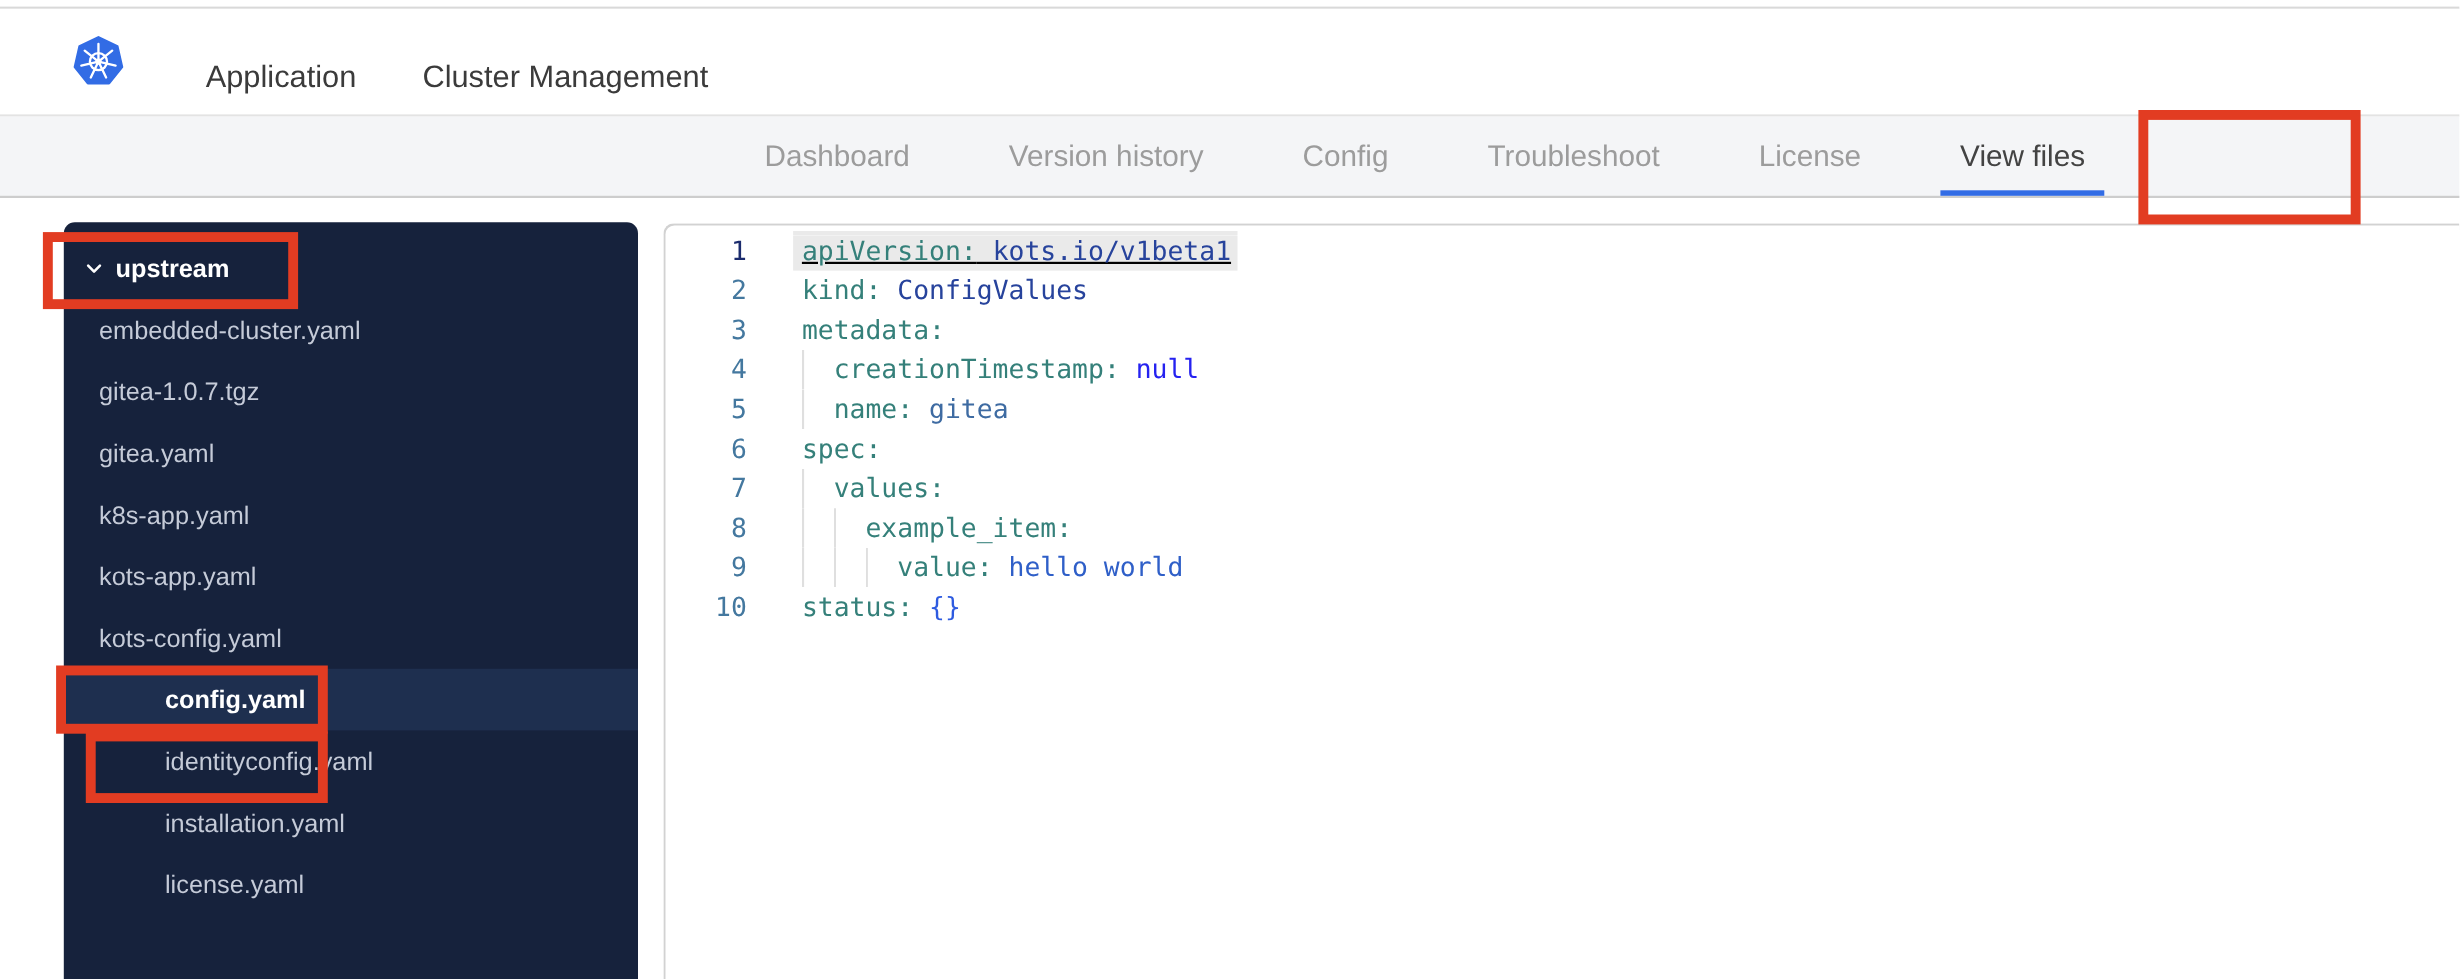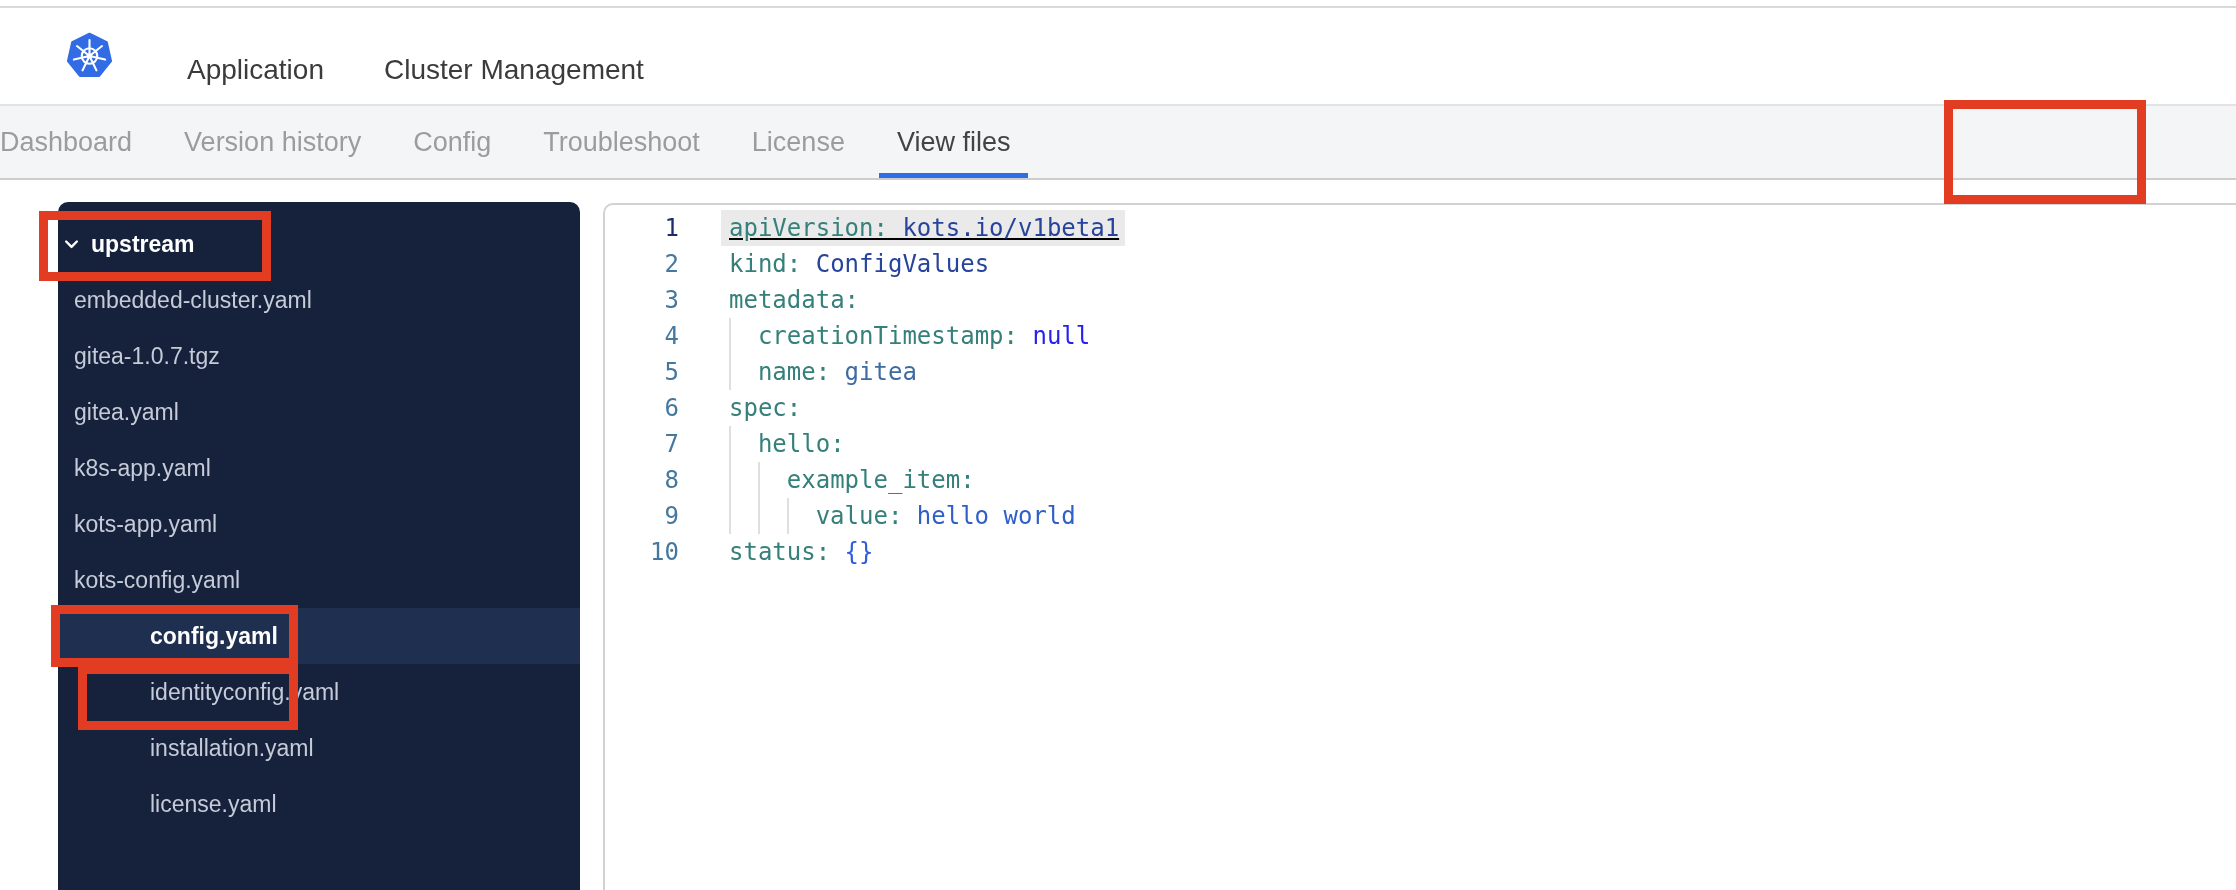--- a/index.html
+++ b/index.html
@@ -16,35 +16,35 @@
   .logo{margin-left:66px;width:47px;height:50px;display:flex;align-items:center;}
   .top-tabs{display:flex;margin-left:74px;height:100%;align-items:center;gap:60px;margin-top:27px;}
   .top-tab{position:relative;height:100%;display:flex;align-items:center;
            font-size:28px;font-weight:500;color:#3b3b3b;cursor:pointer;}
   .top-tab.active::after{content:"";position:absolute;left:-26px;right:-26px;bottom:0;
            height:6px;background:#326ce5;}
 
   
   .subnav{position:absolute;left:0;top:106px;width:100%;height:74px;background:#f4f5f7;
           border-bottom:2px solid #cdcdcd;display:flex;align-items:stretch;
-          gap:52px;box-sizing:border-box;}
+          padding-left:695px;gap:90px;box-sizing:border-box;}
   .nav-tab{position:relative;display:flex;align-items:center;font-size:27px;color:#9c9c9c;cursor:pointer;}
   .nav-tab.active{color:#434343;font-weight:500;}
   .nav-tab.active::after{content:"";position:absolute;left:-18px;right:-18px;bottom:0;
           height:5px;background:#326ce5;}
 
   
   .sidebar{position:absolute;left:58px;top:202px;width:522px;bottom:0;background:#16223c;
            border-radius:10px 10px 0 0;padding-top:14px;box-sizing:border-box;overflow:hidden;}
   .tree-row{height:56px;display:flex;align-items:center;box-sizing:border-box;
             font-size:23px;color:#c5cbd8;cursor:pointer;white-space:nowrap;}
   .tree-row.folder{color:#ffffff;font-weight:bold;}
   .tree-row.selected{background:#1e2f4f;color:#ffffff;font-weight:bold;}
-  .tree-row.depth-0{padding-left:4px;}
-  .tree-row.depth-1{padding-left:16px;}
+  .tree-row.depth-0{padding-left:18px;}
+  .tree-row.depth-1{padding-left:32px;}
   .tree-row.depth-1.folder{padding-left:30px;}
   .tree-row.depth-2{padding-left:92px;}
   .chev{display:inline-flex;margin-right:10px;}
 
   
   .editor{position:absolute;left:603px;top:203px;right:0;bottom:0;background:#fff;
           border-left:2px solid #d2d2d2;border-top:2px solid #d2d2d2;
           border-radius:10px 0 0 0;padding-top:5px;box-sizing:border-box;overflow:hidden;}
   .code-line{display:flex;height:36px;line-height:36px;
              font-family:"DejaVu Sans Mono","Liberation Mono",monospace;font-size:24px;}
@@ -167,21 +167,21 @@
         <div class="code-line">
           <span class="gutter">5</span>
           <span class="code-text"><span class="ind"></span><span class="tok-key">name:</span><span class="tok-val2"> gitea</span></span>
         </div>
         <div class="code-line">
           <span class="gutter">6</span>
           <span class="code-text"><span class="tok-key">spec:</span></span>
         </div>
         <div class="code-line">
           <span class="gutter">7</span>
-          <span class="code-text"><span class="ind"></span><span class="tok-key">hello:</span></span>
+          <span class="code-text"><span class="ind"></span><span class="tok-key">values:</span></span>
         </div>
         <div class="code-line">
           <span class="gutter">8</span>
           <span class="code-text"><span class="ind"></span><span class="ind"></span><span class="tok-key">example_item:</span></span>
         </div>
         <div class="code-line">
           <span class="gutter">9</span>
           <span class="code-text"><span class="ind"></span><span class="ind"></span><span class="ind"></span><span class="tok-key">value:</span><span class="tok-val3"> hello world</span></span>
         </div>
         <div class="code-line">

